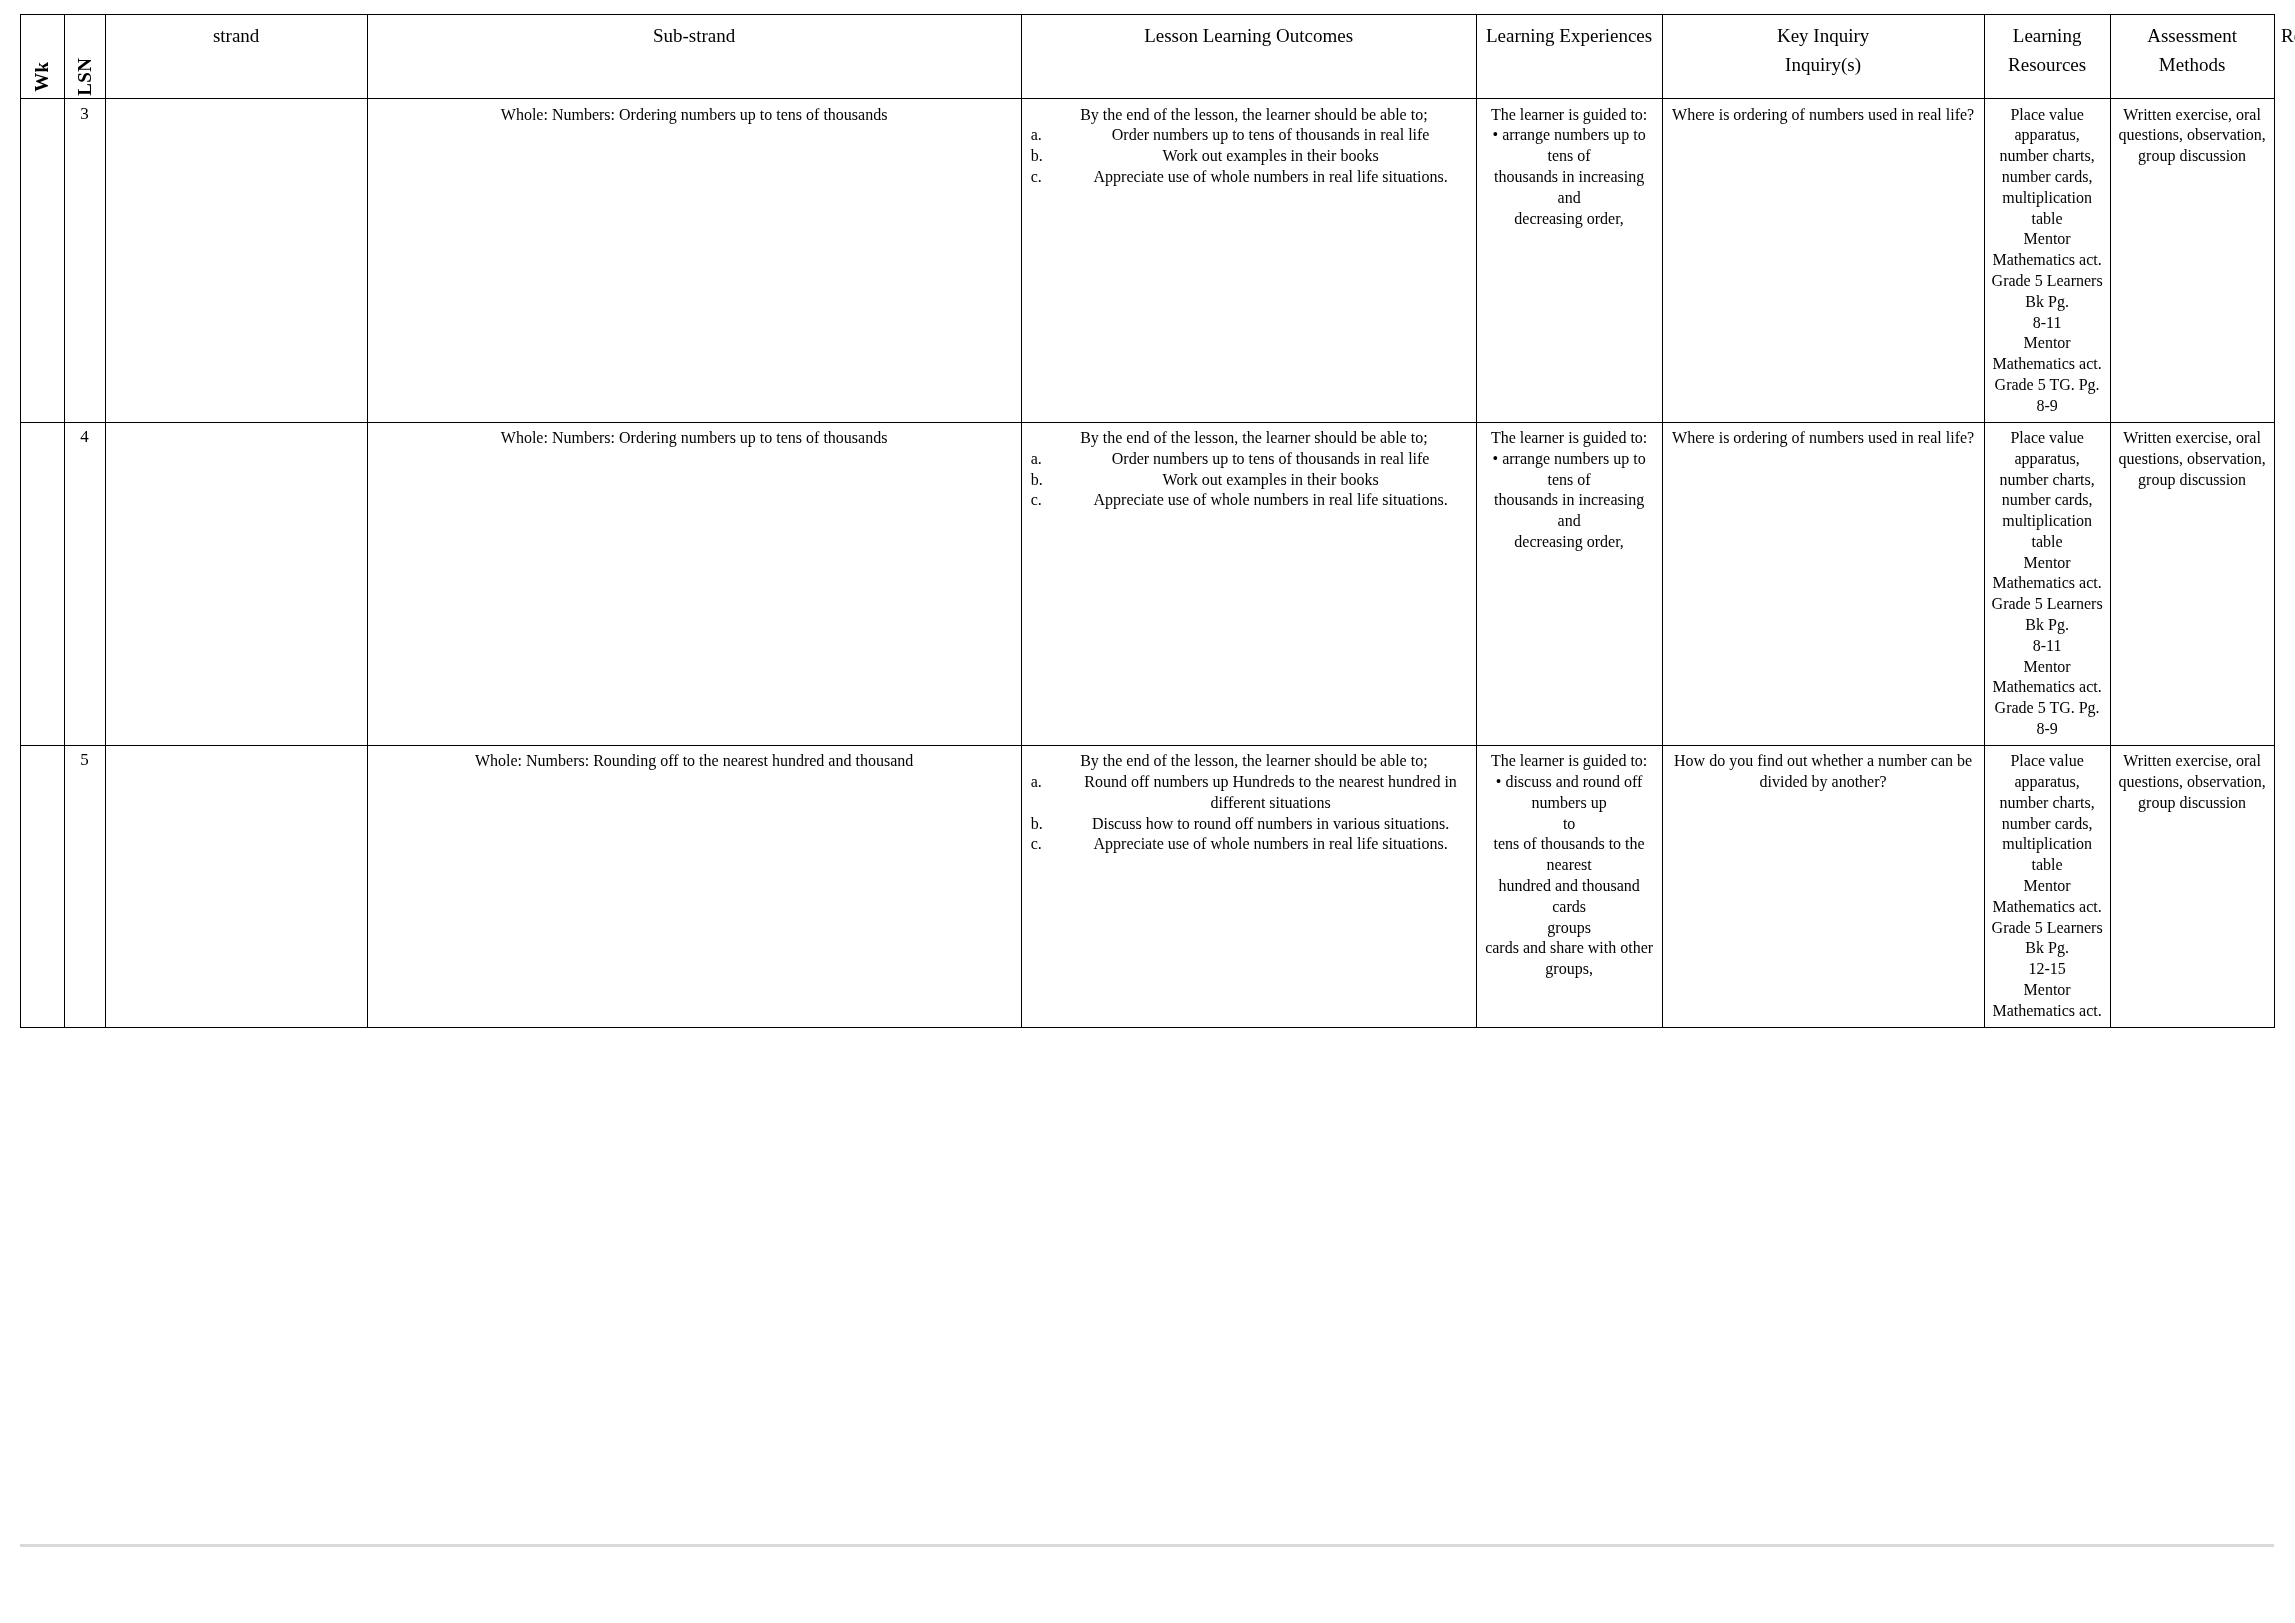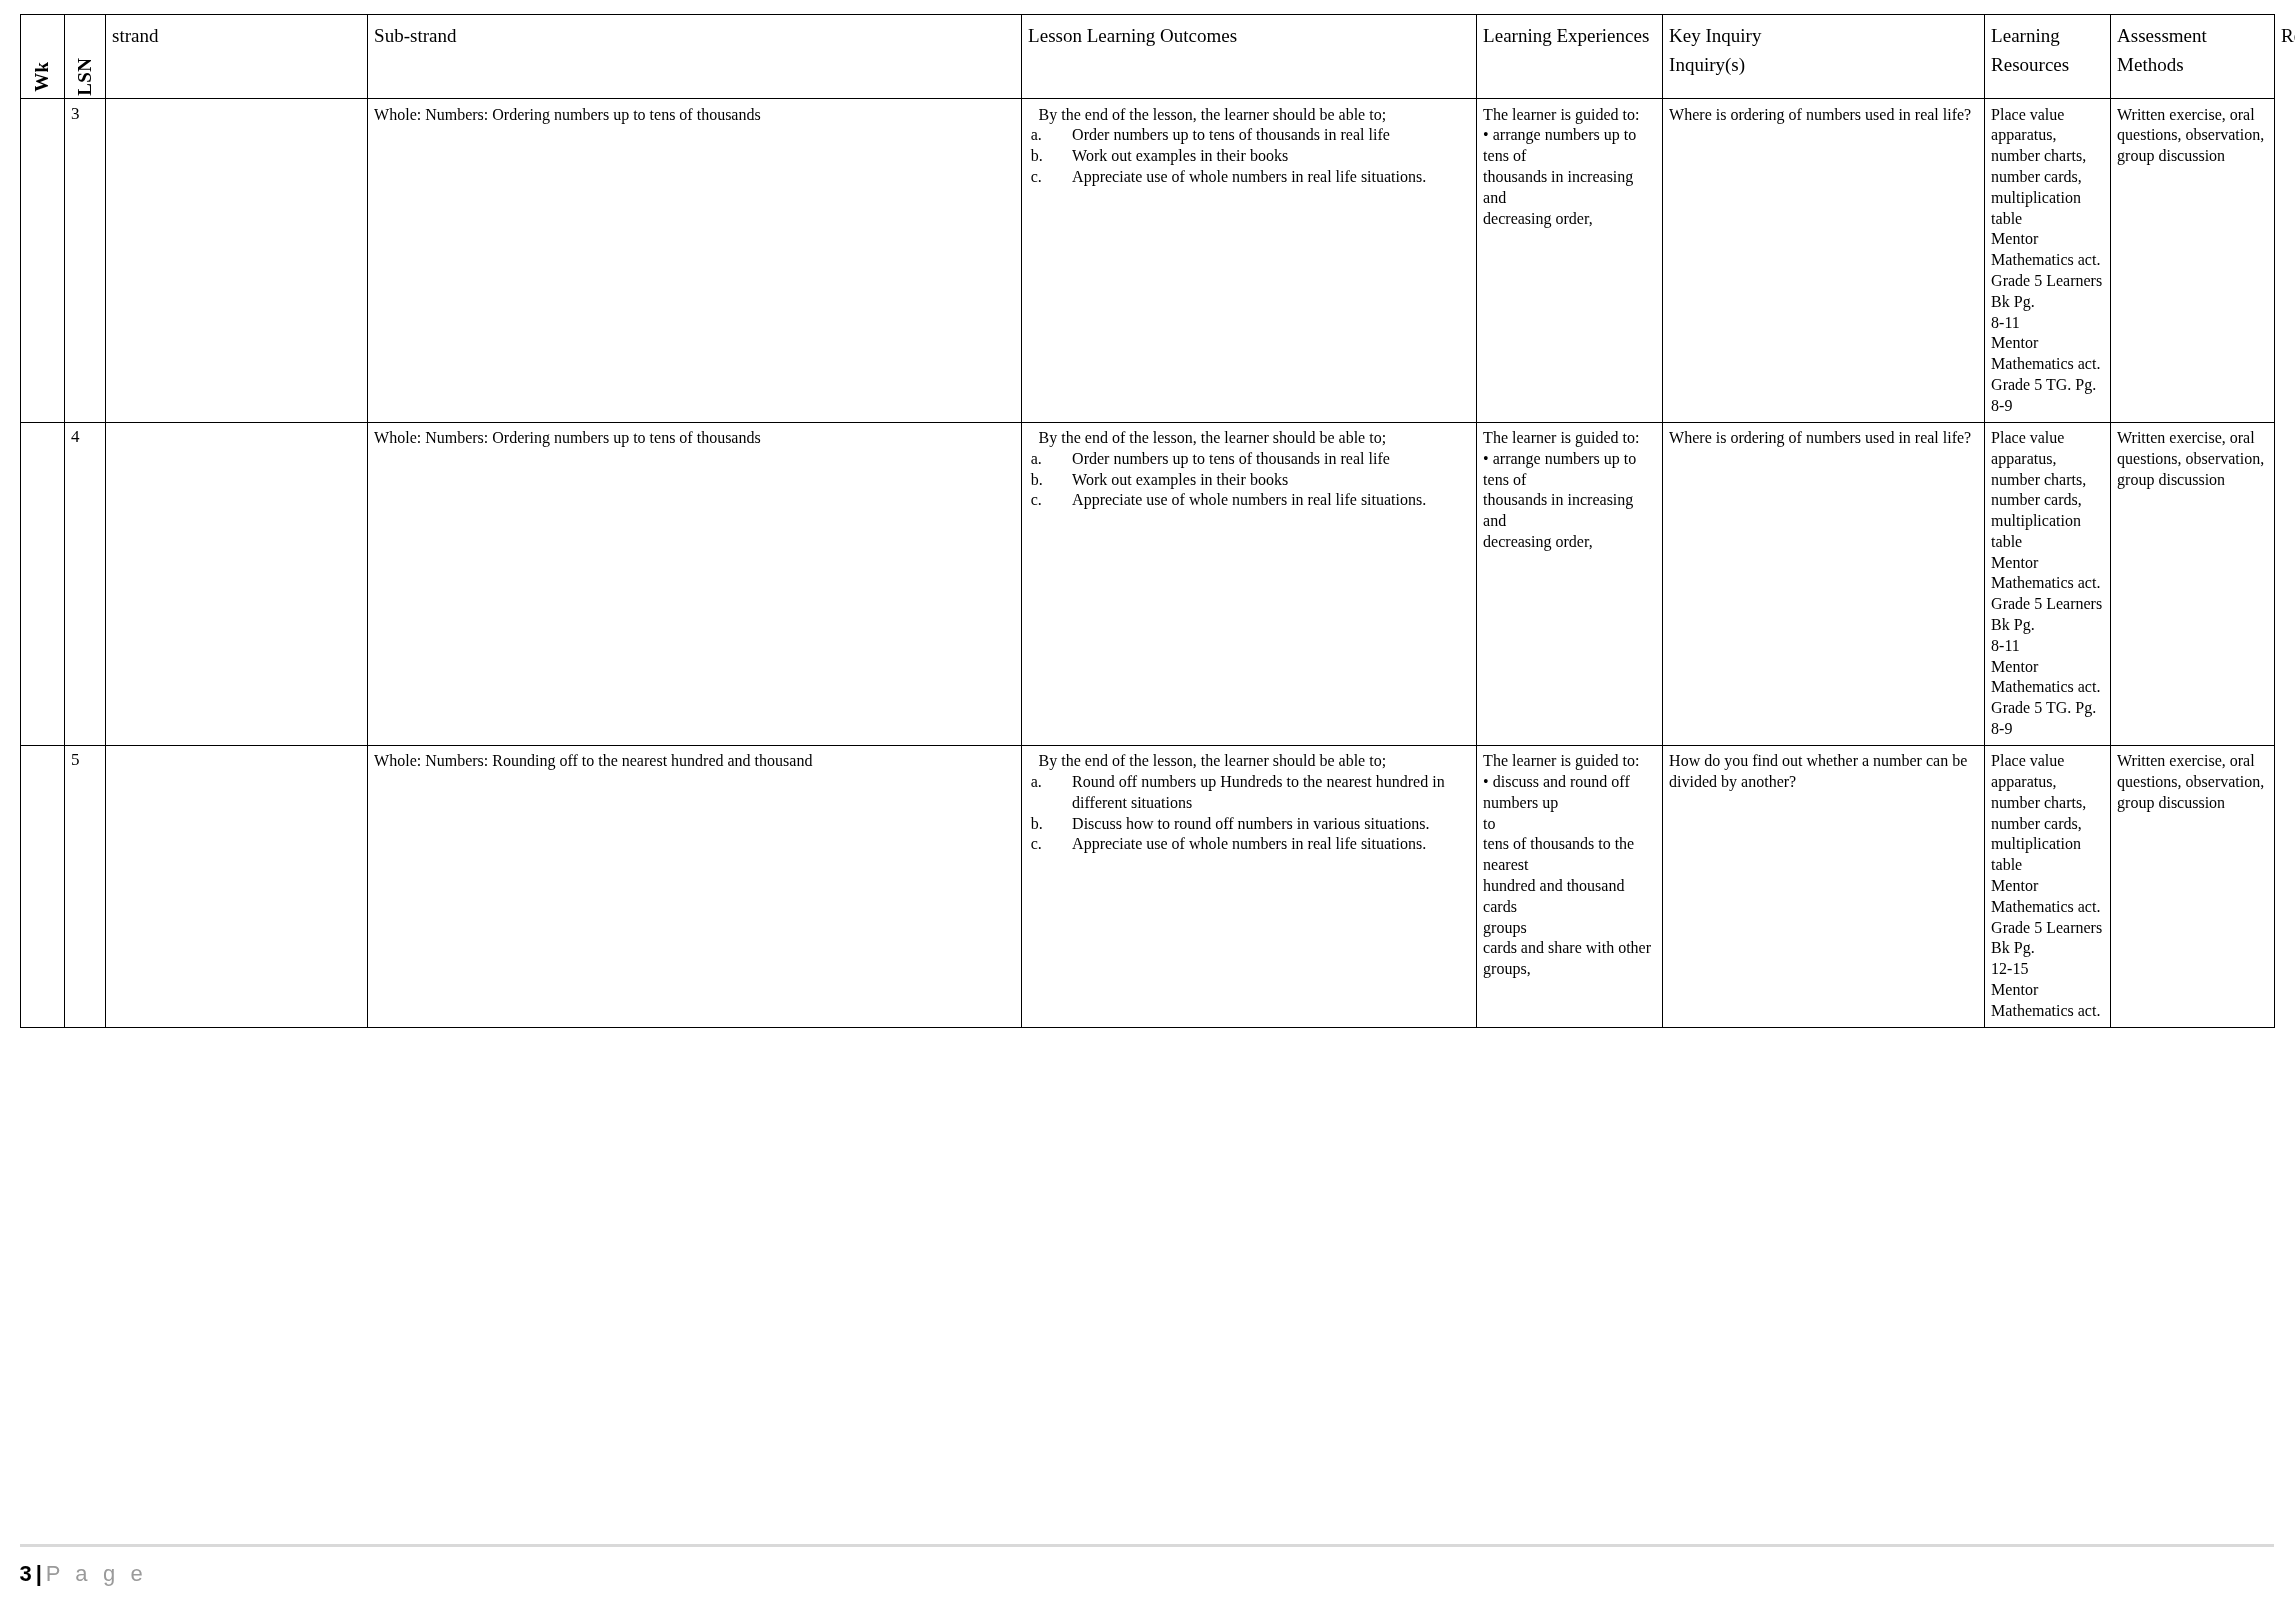--- a/index.html
+++ b/index.html
@@ -29,21 +29,21 @@
     border-collapse: collapse;
     table-layout: fixed;
     font-size: 20px;
     line-height: 1.30;
   }
   table.scheme td, table.scheme th {
     border: 1.3px solid #000000;
     vertical-align: top;
     padding: 5.2px 6.5px 5.2px 6.5px;
     box-sizing: border-box;
-    text-align: left;
+    text-align: center;
     font-weight: normal;
   }
   
   thead th {
     font-weight: bold;
     font-size: 19px;
     line-height: 1.55;
     vertical-align: top;
     height: 84px;
     border-bottom: 2px solid #000;
@@ -270,19 +270,16 @@
             <span class="ital">Mentor Mathematics act.</span>
           </td>
           <td class="cell">Written exercise, oral questions, observation, group discussion</td>
           <td class="cell"></td>
         </tr>
       </tbody>
   </table>
 
   <div class="footer">
     <div class="rule"></div>
-    <div class="ftext">
-      <span class="pnum">3</span><span class="bar">|</span><span class="pword">P a g e</span>
-    </div>
   </div>
 
 </div>
 
 
 </body></html>

